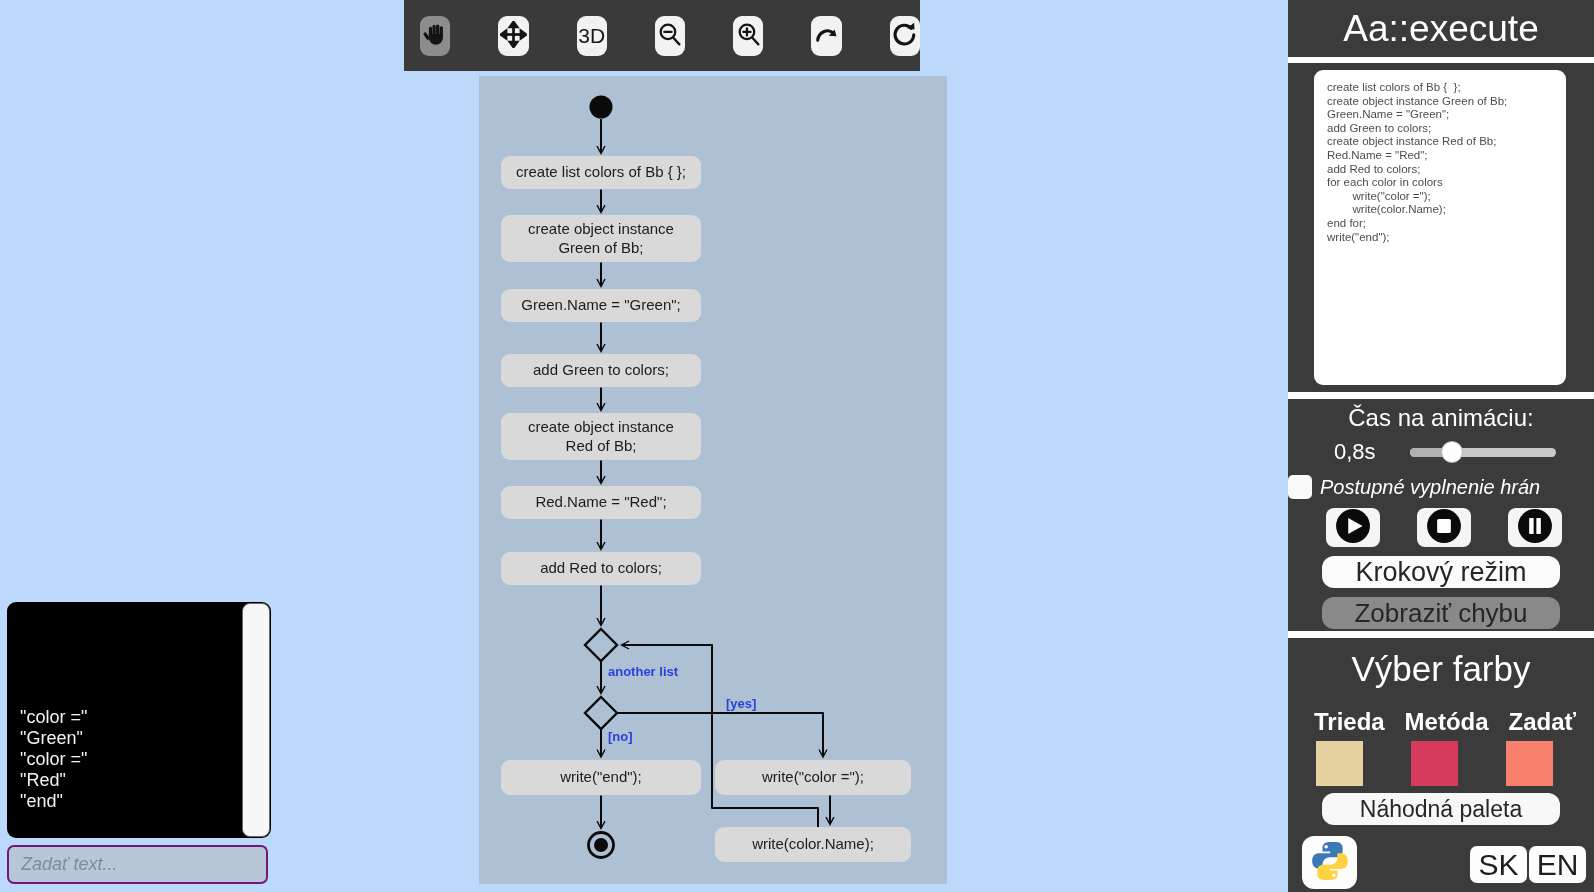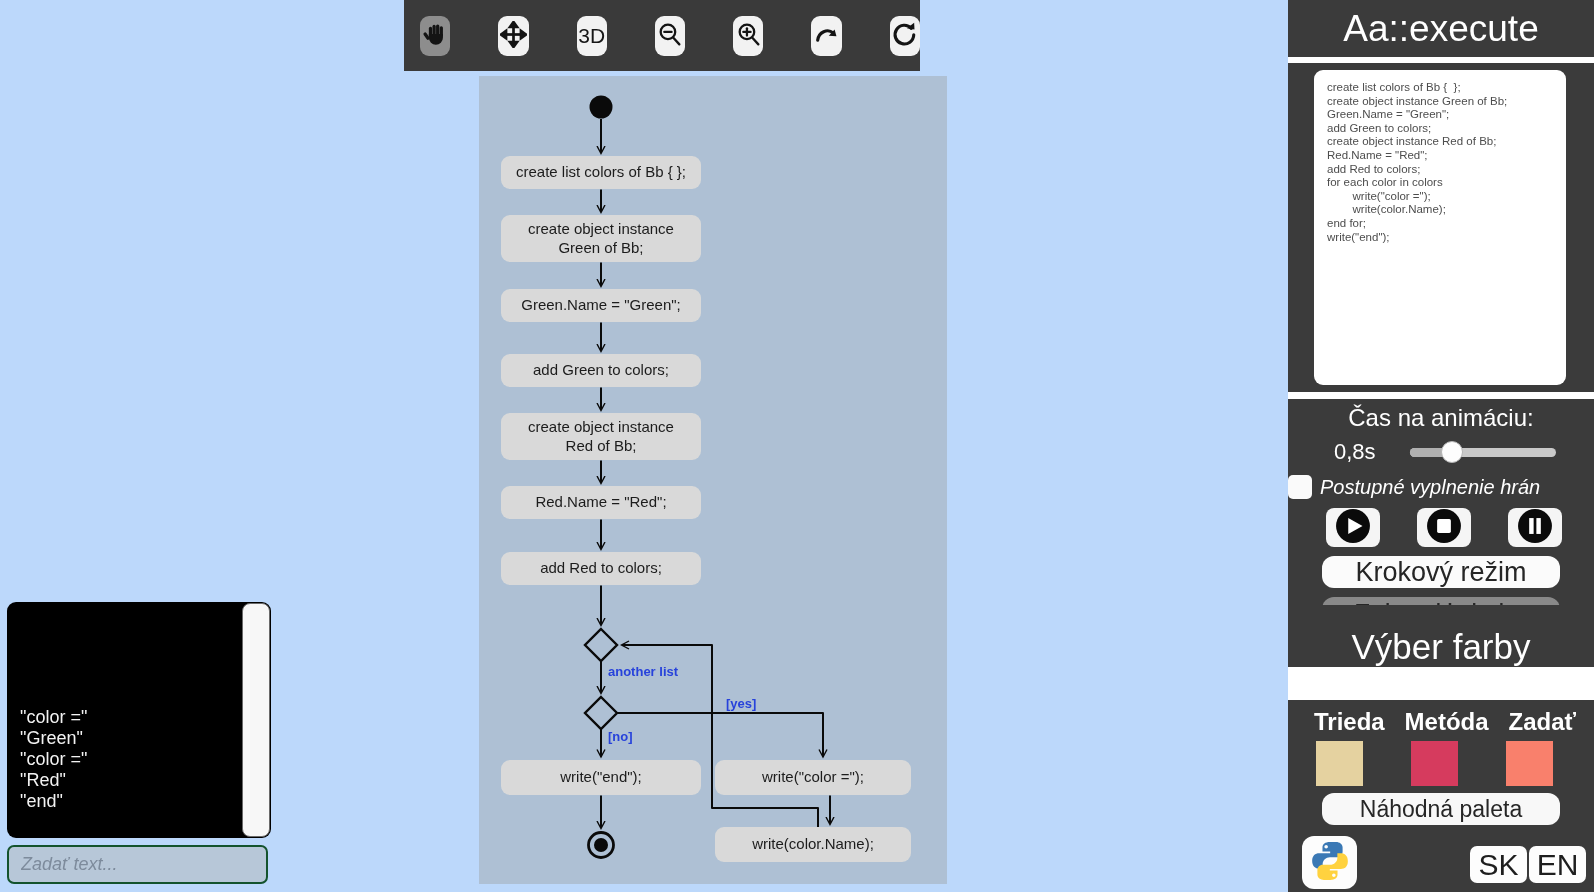--- a/index.html
+++ b/index.html
@@ -24,21 +24,21 @@
   .node.col2{left:236px;width:196px;}
   .edge-label{position:absolute;color:#2742db;font-weight:bold;font-size:13px;white-space:nowrap;}
 
   
   .console{position:absolute;left:7px;top:602px;width:264px;height:236px;background:#000;
            border-radius:9px;}
   .console-lines{position:absolute;left:13px;top:105px;color:#f2f2f2;font-size:18px;line-height:21px;}
   .console-scrollbar{position:absolute;top:1px;right:1px;bottom:1px;width:28px;background:#f7f7f7;
            border:1px solid #6a6a6a;border-radius:8px;box-sizing:border-box;}
   .text-input{position:absolute;left:7px;top:845px;width:261px;height:39px;box-sizing:border-box;
-           background:#b7c7d8;border:2px solid #14532d;border-radius:7px;padding:0 12px;
+           background:#b7c7d8;border:2px solid #701a75;border-radius:7px;padding:0 12px;
            font-size:18px;font-style:italic;color:#3c4a59;font-family:"Liberation Sans",sans-serif;}
   .text-input::placeholder{color:#7d8b9c;font-style:italic;opacity:1;}
 
   
   .sidebar{position:absolute;left:1288px;top:0;width:306px;height:892px;background:#ffffff;}
   .sec{position:absolute;left:0;width:306px;background:#3b3b3b;}
   .sec-title{top:0;height:57px;display:flex;align-items:center;justify-content:center;}
   .sec-title .ttl{color:#fff;font-size:37px;text-align:center;}
   .sec-code{top:63px;height:329px;}
   .code-area{position:absolute;left:26px;top:7px;width:252px;height:315px;box-sizing:border-box;
@@ -57,21 +57,21 @@
   .checkbox{width:24px;height:24px;background:#fafafa;border-radius:5px;}
   .check-label{font-size:20px;margin-left:8px;white-space:nowrap;}
   .media-row{display:flex;margin-top:9px;padding:0 32px 0 38px;gap:0;justify-content:space-between;}
   .mbtn{width:54px;height:39px;background:#f5f5f5;border:none;border-radius:8px;
         display:flex;align-items:center;justify-content:center;padding:0;cursor:pointer;}
   .wide-btn{display:block;width:238px;margin:9px auto 0 34px;height:32px;border:none;border-radius:12px;
         font-size:26px;color:#262626;font-family:"Liberation Sans",sans-serif;cursor:pointer;
         text-align:center;padding:0;line-height:32px;}
   .btn-step{background:#fbfbfb;font-size:27px;}
   .btn-error{background:#898989;}
-  .sec-vyber{top:605px;height:62px;display:flex;align-items:flex-end;justify-content:center;}
+  .sec-vyber{top:638px;height:62px;display:flex;align-items:center;justify-content:center;}
   .sec-vyber .ttl{color:#fff;font-size:35px;}
   .sec-colors{top:700px;height:192px;color:#fff;}
   .swatch-labels{display:flex;margin-top:8px;padding:0 18px 0 26px;justify-content:space-between;font-size:24px;font-weight:bold;}
   .swatch-row{display:flex;margin-top:5px;padding-left:28px;gap:48px;}
   .swatch{width:47px;height:45px;border:none;padding:0;cursor:pointer;}
   .btn-palette{background:#f8f8f8;font-size:23px;margin-top:7px;}
   .py-btn{position:absolute;left:14px;top:136px;width:55px;height:53px;background:#fdfdfd;
           border:none;border-radius:12px;display:flex;align-items:center;justify-content:center;cursor:pointer;}
   .lang-btn{position:absolute;top:146px;width:57px;height:37px;background:#fdfdfd;border:none;
           border-radius:7px;font-size:30px;color:#1e1e1e;font-family:"Liberation Sans",sans-serif;

